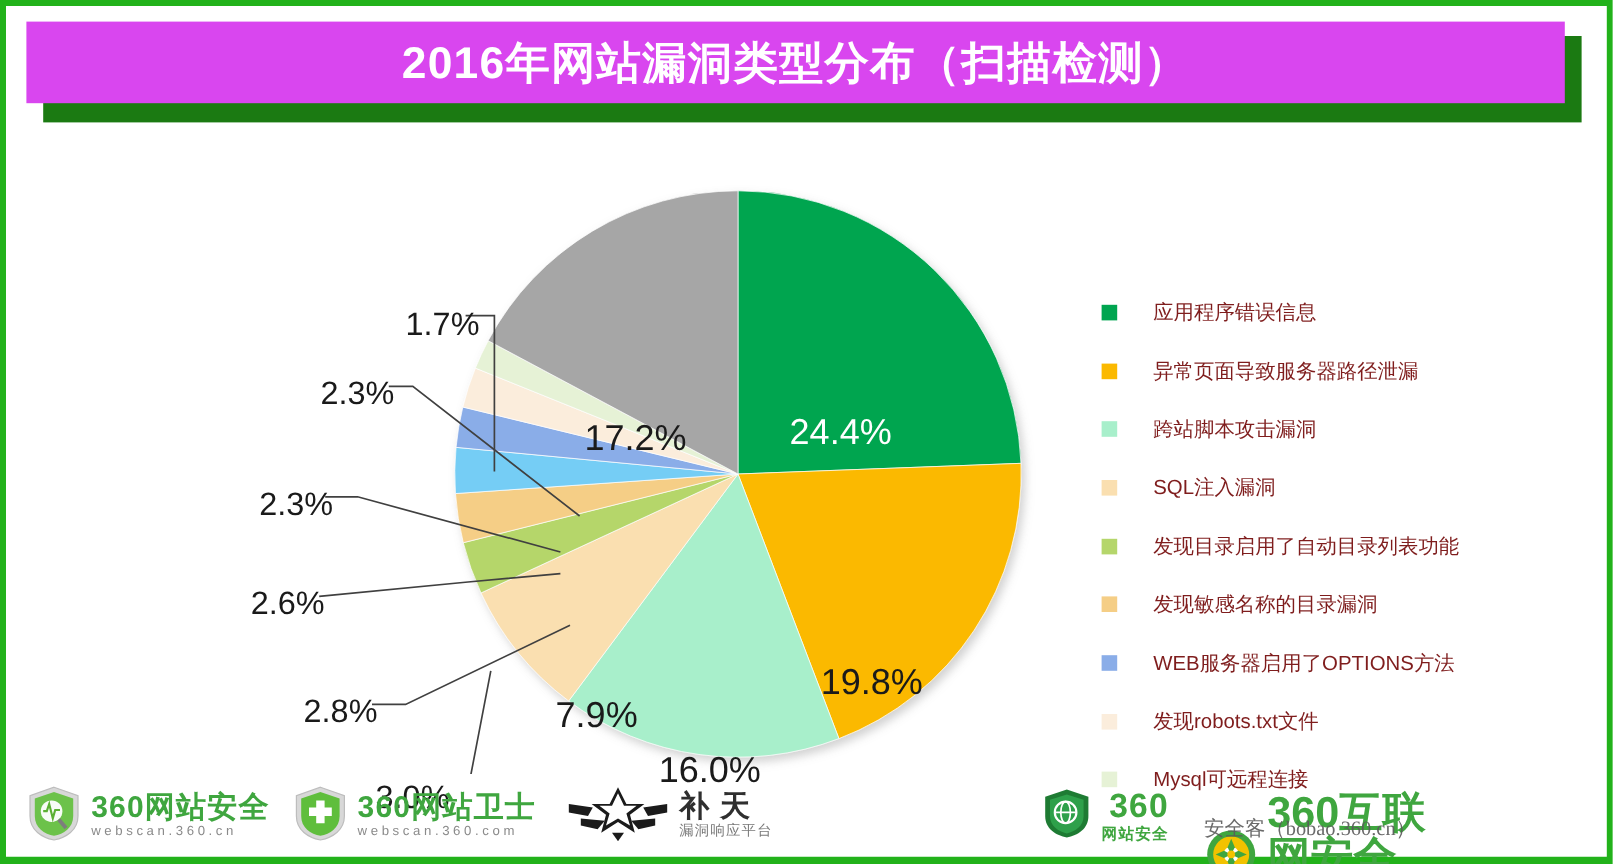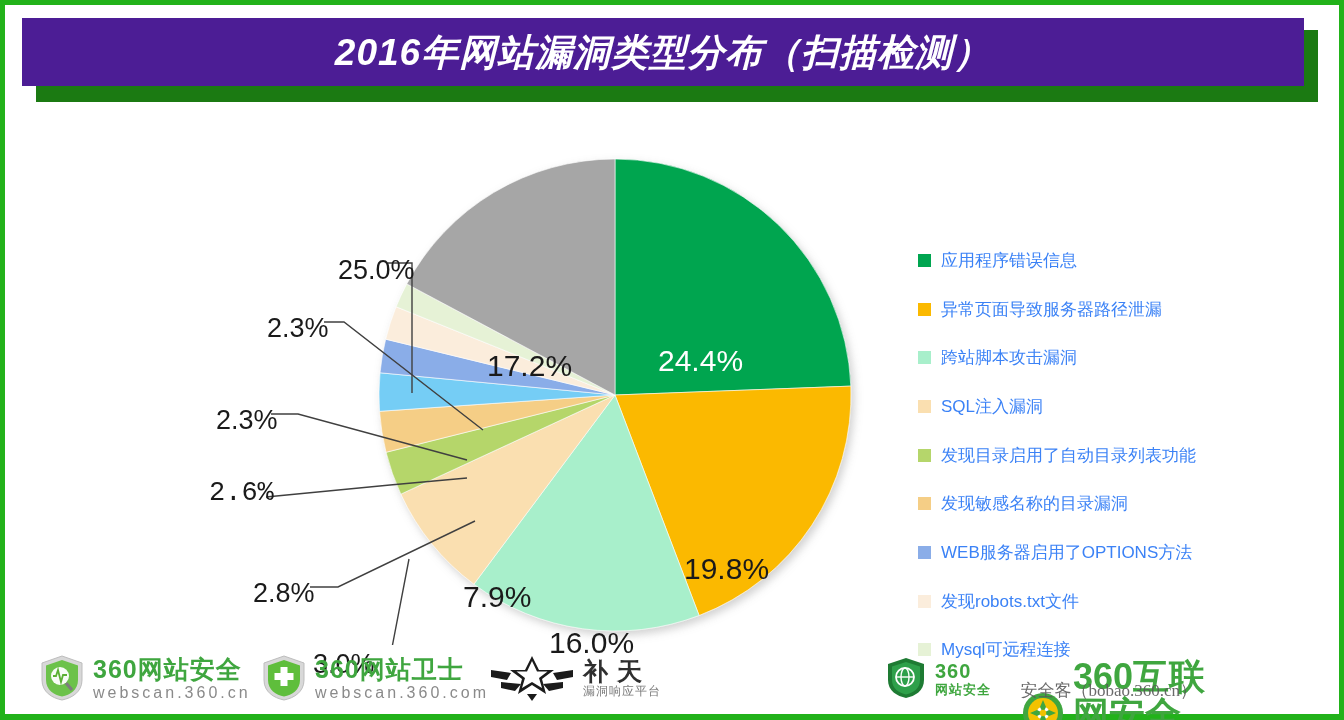--- a/index.html
+++ b/index.html
@@ -19,22 +19,22 @@
   }
 
   
   .title-wrap{position:absolute;left:22px;top:18px;width:1296px;height:76px;}
   .title-shadow{
     position:absolute;left:14px;top:12px;width:1282px;height:72px;
     background:#1B7A12;
   }
   .title-bar{
     position:absolute;left:0;top:0;width:1282px;height:68px;
-    background:#4c1d95;
-    display:flex;align-items:center;justify-content:center;font-style:italic;
+    background:#d946ef;
+    display:flex;align-items:center;justify-content:center;
   }
   .title-text{
     color:#ffffff;font-size:37px;font-weight:bold;letter-spacing:1px;
     white-space:nowrap;line-height:1;
   }
 
   
   .chart-area{position:absolute;left:8px;top:100px;width:1328px;height:545px;}
 
   .pie-svg{position:absolute;left:0;top:0;}
@@ -50,33 +50,33 @@
   .legend{
     position:absolute;left:910px;top:136px;width:400px;
   }
   .legend-item{
     display:flex;align-items:center;height:48.7px;
   }
   .legend-swatch{
     width:13px;height:13px;flex:0 0 13px;margin-right:10px;display:block;
   }
   .legend-label{
-    font-size:17px;color:#3b82f6;white-space:nowrap;line-height:1;
-  }
-
-  
-  .footer{position:absolute;left:23px;bottom:6px;width:1188px;height:72px;}
+    font-size:17px;color:#7f1d1d;white-space:nowrap;line-height:1;margin-left:20px;
+  }
+
+  
+  .footer{position:absolute;left:6px;bottom:6px;width:1188px;height:72px;}
   .logo{position:absolute;display:flex;align-items:center;}
   .logo-mark{flex:0 0 auto;margin-right:8px;}
   .logo-txt{display:flex;flex-direction:column;justify-content:center;}
   .logo-main{font-size:25px;font-weight:bold;color:#3FA63F;line-height:1.05;letter-spacing:1px;}
-  .logo-sub{font-size:16px;color:#8a8a8a;letter-spacing:3px;line-height:1.3;}
+  .logo-sub{font-size:11px;color:#8a8a8a;letter-spacing:3px;line-height:1.3;}
   .logo-main.dark{color:#2f2f2f;}
   .logo-sub.dark{color:#7a7a7a;letter-spacing:1px;font-size:12px;}
-  .logo-main.sm{font-size:20px;}
+  .logo-main.sm{font-size:28px;text-align:right;}
   .watermark{
     position:absolute;right:14px;bottom:12px;
     font-size:17px;color:#5a5a5a;white-space:nowrap;
     font-family:"Liberation Serif","DejaVu Serif",serif;
     opacity:.9;
   }
 </style>
 </head>
 <body>
 
@@ -120,24 +120,24 @@
   </svg>
 
   <div id="inner-labels">
       <div class="pct-label white" style="left: 650px; top: 244px;">24.4%</div>
       <div class="pct-label" style="left: 676px; top: 452px;">19.8%</div>
       <div class="pct-label" style="left: 541px; top: 526px;">16.0%</div>
       <div class="pct-label" style="left: 435px; top: 480px; margin-left: 20px;">7.9%</div>
       <div class="pct-label" style="left: 479px; top: 249px;">17.2%</div>
     </div>
   <div id="callout-labels">
-      <div class="pct-label small" style="left: 330px; top: 155px;">25.0%</div>
+      <div class="pct-label small" style="left: 330px; top: 155px;">1.7%</div>
       <div class="pct-label small" style="left: 259px; top: 213px;">2.3%</div>
       <div class="pct-label small" style="left: 208px; top: 305px;">2.3%</div>
-      <div class="pct-label small" style="left: 201px; top: 378px; font-family: Liberation Mono, monospace;">2.6%</div>
+      <div class="pct-label small" style="left: 201px; top: 388px;">2.6%</div>
       <div class="pct-label small" style="left: 245px; top: 478px;">2.8%</div>
       <div class="pct-label small" style="left: 305px; top: 549px;">3.0%</div>
     </div>
 
   <div class="legend" id="legend">
       <div class="legend-item">
         <span class="legend-swatch" style="background: rgb(0, 165, 80);"></span>
         <span class="legend-label">应用程序错误信息</span>
       </div>
       <div class="legend-item">

